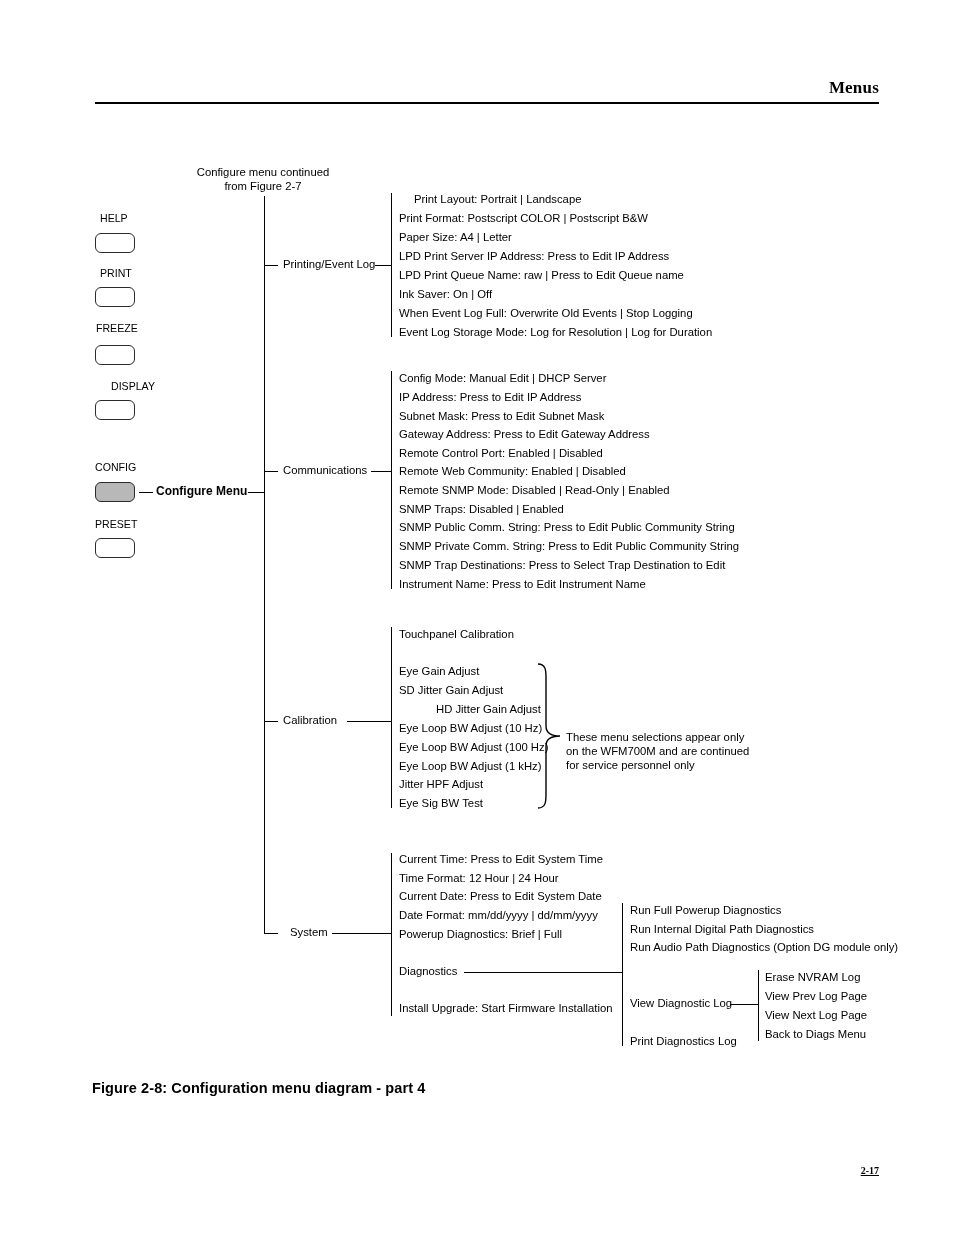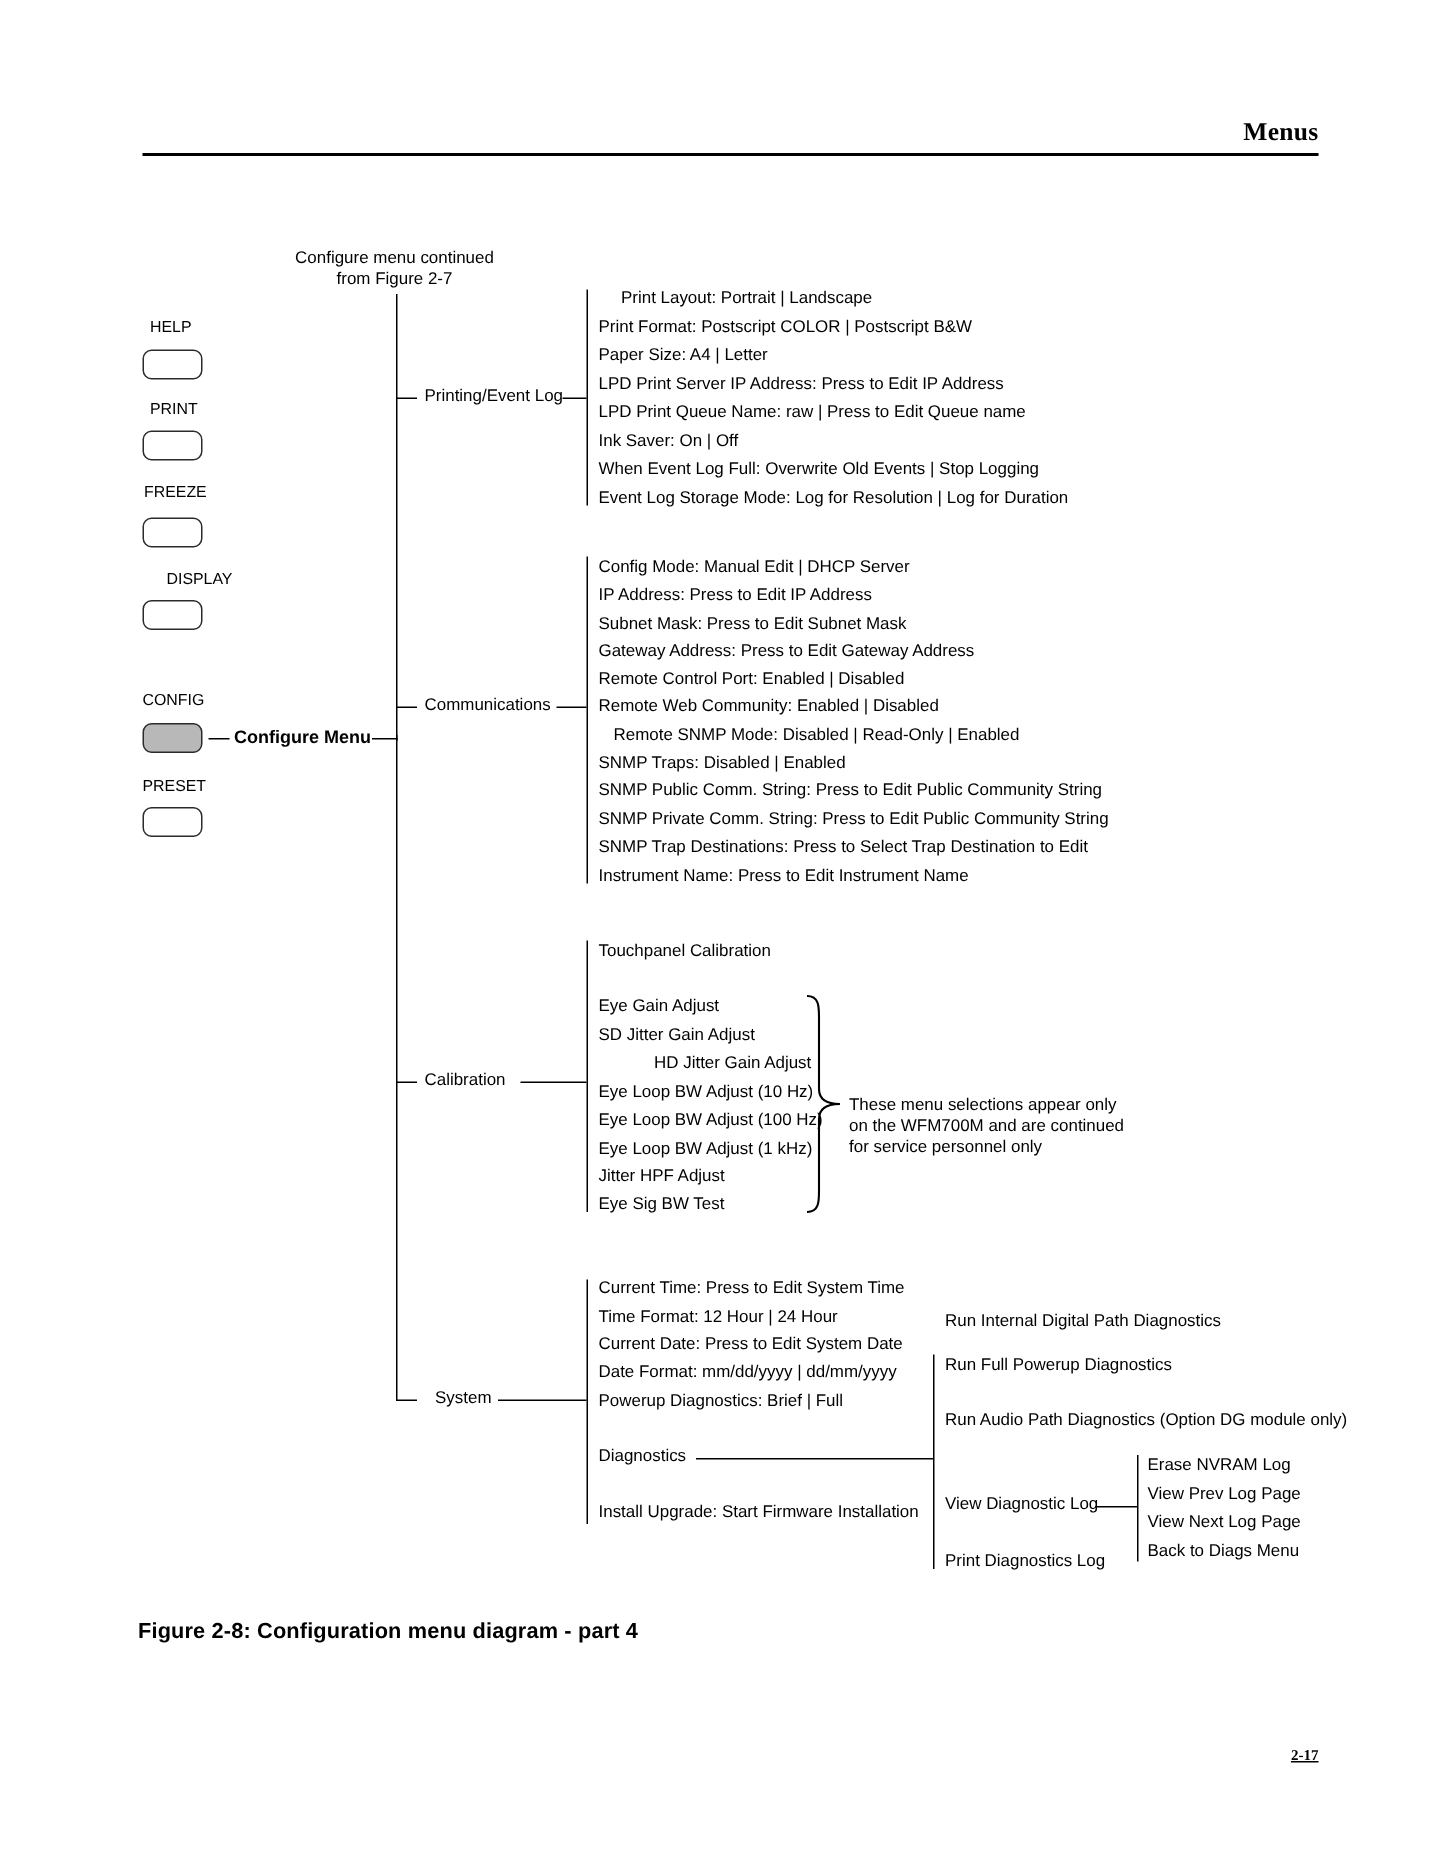--- a/index.html
+++ b/index.html
@@ -177,21 +177,21 @@
   <div class="t" style="left:283px; top:464px;">Communications</div>
   <div class="h-line" style="left:371px; top:471px; width:20px;"></div>
   <div class="v-line" style="left:391px; top:371px; height:218px;"></div>
 
   <div class="t" style="left:399px; top:372px;">Config Mode: Manual Edit | DHCP Server</div>
   <div class="t" style="left:399px; top:391px;">IP Address: Press to Edit IP Address</div>
   <div class="t" style="left:399px; top:410px;">Subnet Mask: Press to Edit Subnet Mask</div>
   <div class="t" style="left:399px; top:428px;">Gateway Address: Press to Edit Gateway Address</div>
   <div class="t" style="left:399px; top:447px;">Remote Control Port: Enabled | Disabled</div>
   <div class="t" style="left:399px; top:465px;">Remote Web Community: Enabled | Disabled</div>
-  <div class="t" style="left:409px; top:484px;text-align:center;">Remote SNMP Mode: Disabled | Read-Only | Enabled</div>
+  <div class="t" style="left:399px; top:484px;text-align:center;">Remote SNMP Mode: Disabled | Read-Only | Enabled</div>
   <div class="t" style="left:399px; top:503px;">SNMP Traps: Disabled | Enabled</div>
   <div class="t" style="left:399px; top:521px;">SNMP Public Comm. String: Press to Edit Public Community String</div>
   <div class="t" style="left:399px; top:540px;">SNMP Private Comm. String: Press to Edit Public Community String</div>
   <div class="t" style="left:399px; top:559px;">SNMP Trap Destinations: Press to Select Trap Destination to Edit</div>
   <div class="t" style="left:399px; top:578px;">Instrument Name: Press to Edit Instrument Name</div>
 
   <div class="h-line" style="left:264px; top:721px; width:14px;"></div>
   <div class="t" style="left:283px; top:714px;">Calibration</div>
   <div class="h-line" style="left:347px; top:721px; width:44px;"></div>
   <div class="v-line" style="left:391px; top:627px; height:181px;"></div>
@@ -224,21 +224,21 @@
   <div class="t" style="left:399px; top:890px;">Current Date: Press to Edit System Date</div>
   <div class="t" style="left:399px; top:909px;">Date Format: mm/dd/yyyy | dd/mm/yyyy</div>
   <div class="t" style="left:399px; top:928px;">Powerup Diagnostics: Brief | Full</div>
   <div class="t" style="left:399px; top:965px;">Diagnostics</div>
   <div class="t" style="left:399px; top:1002px;">Install Upgrade: Start Firmware Installation</div>
 
   <div class="h-line" style="left:464px; top:972px; width:158px;"></div>
   <div class="v-line" style="left:622px; top:903px; height:143px;"></div>
 
   <div class="t" style="left:630px; top:904px;">Run Full Powerup Diagnostics</div>
-  <div class="t" style="left:630px; top:875px;">Run Internal Digital Path Diagnostics</div>
+  <div class="t" style="left:630px; top:923px;">Run Internal Digital Path Diagnostics</div>
   <div class="t" style="left:630px; top:941px;">Run Audio Path Diagnostics (Option DG module only)</div>
   <div class="t" style="left:630px; top:997px;">View Diagnostic Log</div>
   <div class="t" style="left:630px; top:1035px;">Print Diagnostics Log</div>
 
   <div class="h-line" style="left:730px; top:1004px; width:28px;"></div>
   <div class="v-line" style="left:758px; top:970px; height:71px;"></div>
 
   <div class="t" style="left:765px; top:971px;">Erase NVRAM Log</div>
   <div class="t" style="left:765px; top:990px;">View Prev Log Page</div>
   <div class="t" style="left:765px; top:1009px;">View Next Log Page</div>

